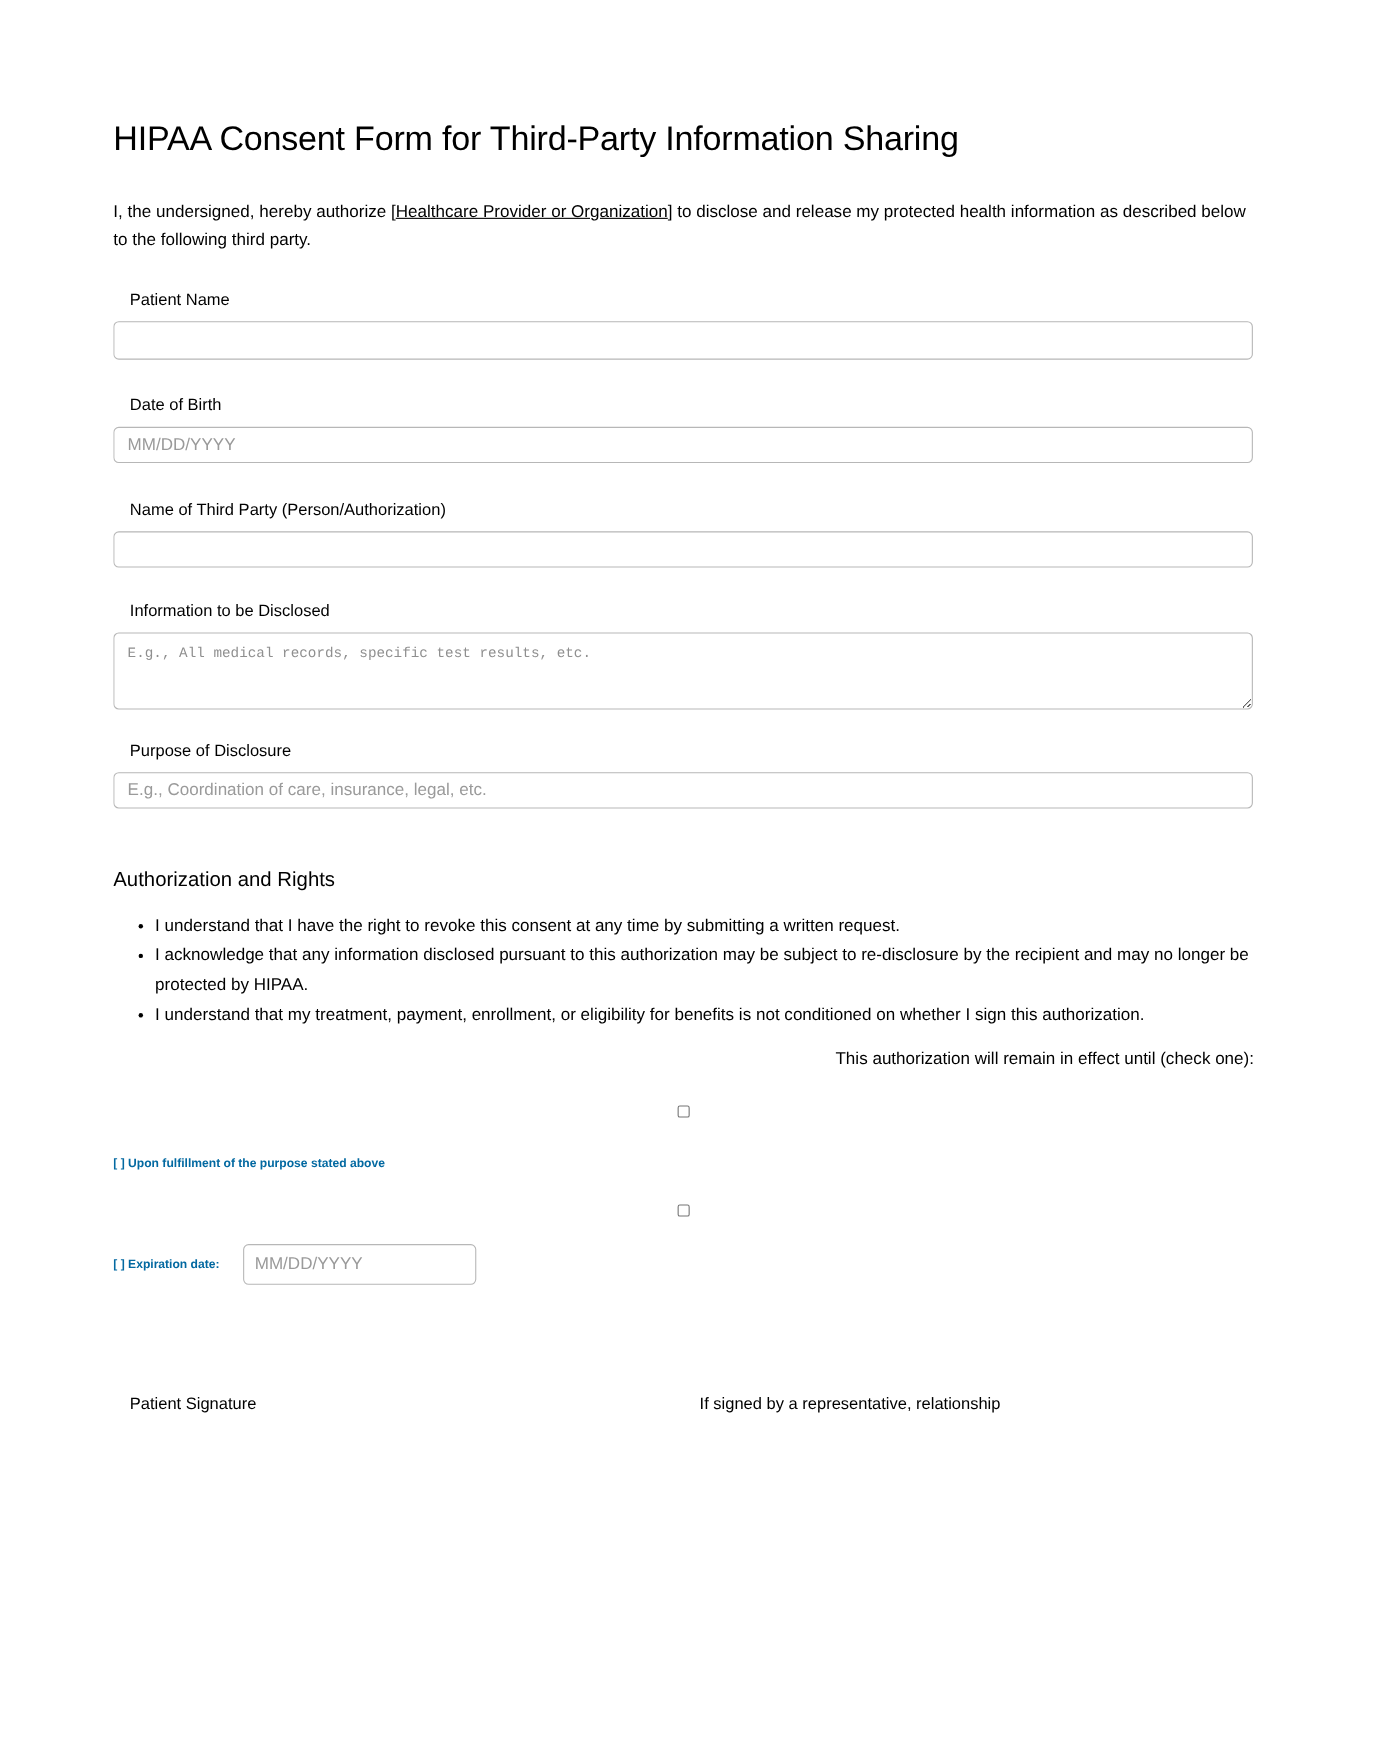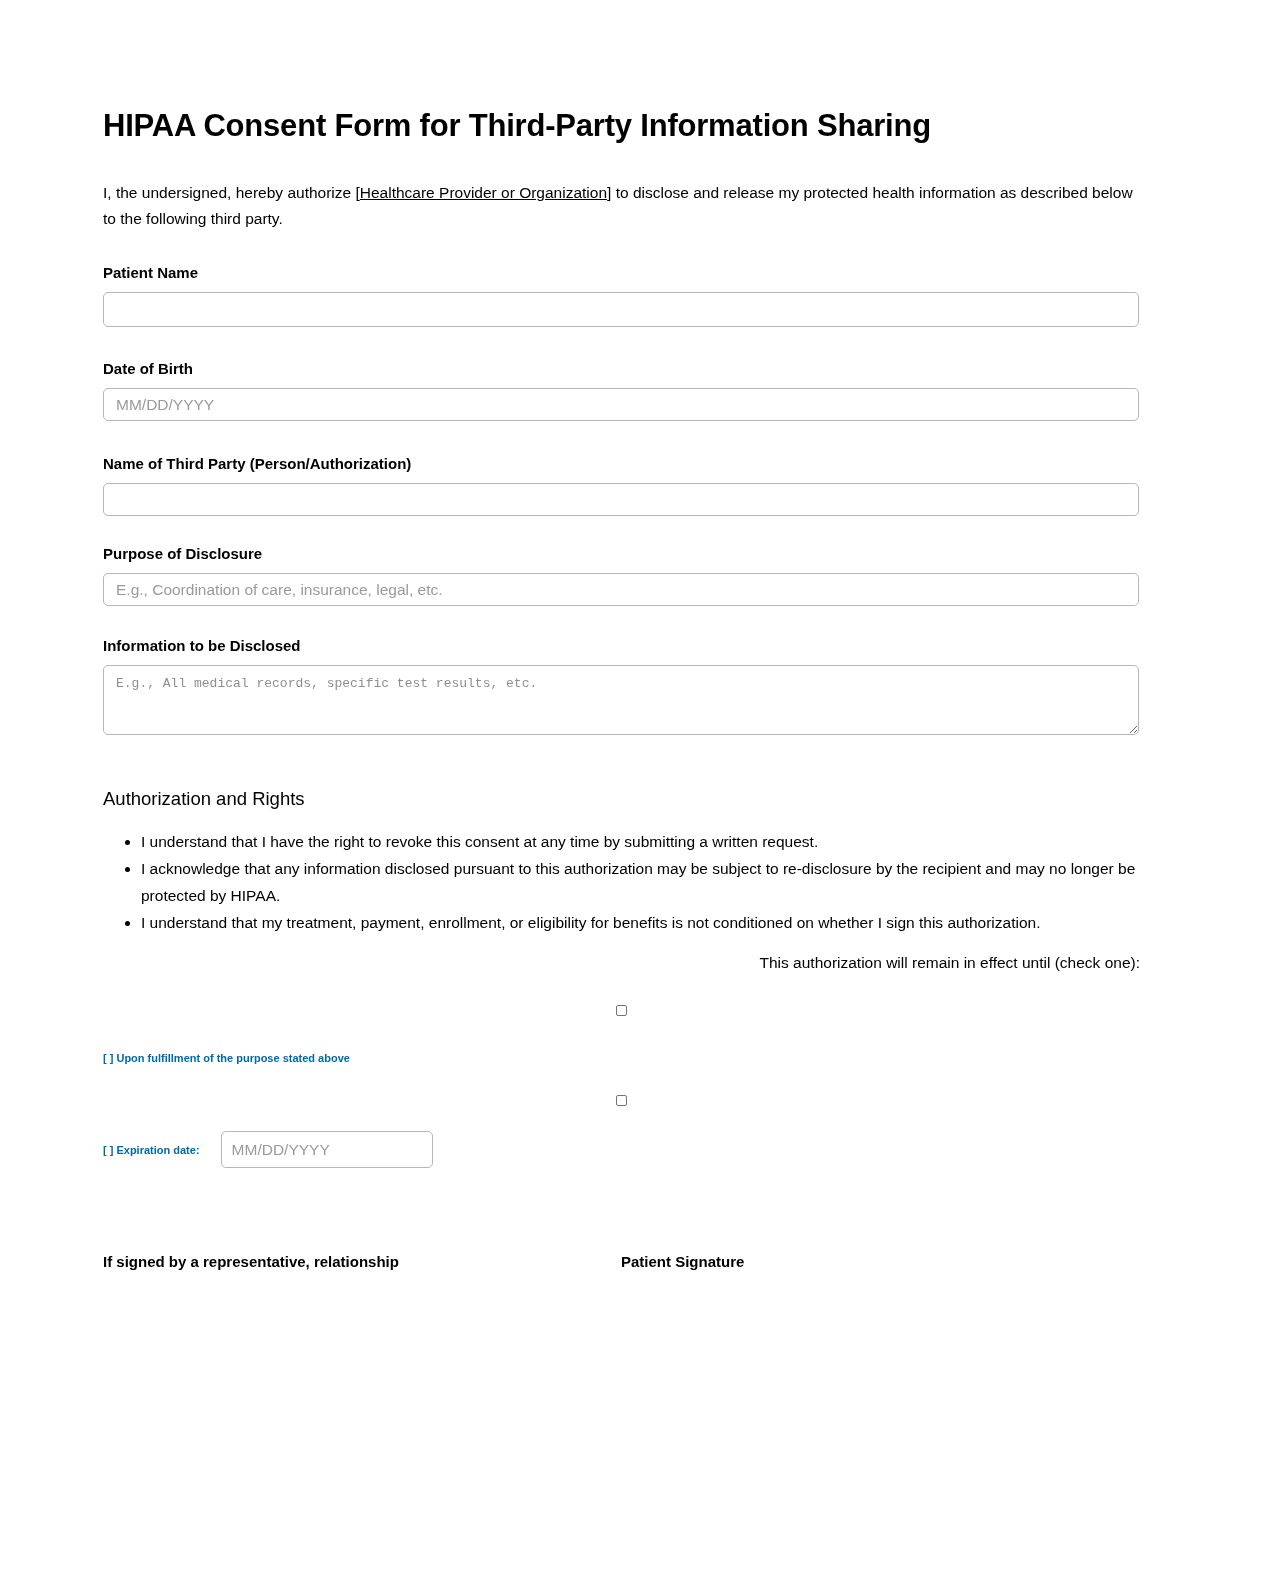--- a/index.html
+++ b/index.html
@@ -25,42 +25,42 @@
   .content {
     position: absolute;
     left: 103px;
     top: 0;
     width: 1037px;
     height: 1285px;
     overflow: hidden;
   }
   h1.doc-title {
     font-size: 31px;
-    font-weight: bold;
+    font-weight: normal;
     line-height: 1.2;
     margin: 0;
     padding-top: 107px;
     letter-spacing: -0.2px;
     color: #000;
   }
   p.intro {
     font-size: 15.5px;
     line-height: 26px;
     margin: 0;
     padding-top: 36px;
     color: #000;
   }
   p.intro .bracketed {
     text-decoration: underline;
   }
   .field-label {
     font-size: 15px;
-    font-weight: bold;
+    font-weight: normal;
     line-height: 20px;
-    margin: 0;
+    margin: 15px;
     color: #000;
   }
   .field-block { margin: 0; }
 
   input.text-input, input.date-input {
     display: block;
     box-sizing: border-box;
     width: 1036px;
     font-family: "Liberation Sans", sans-serif;
     font-size: 15.5px;
@@ -204,28 +204,28 @@
     <div class="field-block" style="margin-top:32px;">
       <label class="field-label">Date of Birth</label>
       <input class="date-input std" type="text" style="margin-top: 9px;" placeholder="MM/DD/YYYY">
     </div>
 
     <div class="field-block" style="margin-top:33px;">
       <label class="field-label">Name of Third Party (Person/Authorization)</label>
       <input class="text-input std" type="text" style="margin-top: 9px;" placeholder="">
     </div>
 
+    <div class="field-block" style="margin-top:30px;">
+      <label class="field-label">Information to be Disclosed</label>
+      <textarea class="area-input" style="margin-top: 9px;" placeholder="E.g., All medical records, specific test results, etc."></textarea>
+    </div>
+
     <div class="field-block" style="margin-top:28px;">
       <label class="field-label">Purpose of Disclosure</label>
       <input class="text-input std" type="text" style="margin-top: 9px;" placeholder="E.g., Coordination of care, insurance, legal, etc.">
-    </div>
-
-    <div class="field-block" style="margin-top:30px;">
-      <label class="field-label">Information to be Disclosed</label>
-      <textarea class="area-input" style="margin-top: 9px;" placeholder="E.g., All medical records, specific test results, etc."></textarea>
     </div>
 
     <h2 class="section-title" style="margin-top:52px;">Authorization and Rights</h2>
 
     <ul class="rights-list" style="margin-top:17px;">
       <li>I understand that I have the right to revoke this consent at any time by submitting a written request.</li>
       <li>I acknowledge that any information disclosed pursuant to this authorization may be subject to re-disclosure by the recipient and may no longer be protected by HIPAA.</li>
       <li>I understand that my treatment, payment, enrollment, or eligibility for benefits is not conditioned on whether I sign this authorization.</li>
     </ul>
 
@@ -241,21 +241,21 @@
       <input class="plain-checkbox" type="checkbox" style="">
     </div>
 
     <div class="exp-row" style="margin-top:25px;">
       <span class="option-label">[ ] Expiration date:</span>
       <input class="exp-date" type="text" placeholder="MM/DD/YYYY" style="">
     </div>
 
     <div class="sig-row" style="margin-top:84px;">
       <div class="sig-col">
+        <div class="field-label">Patient Signature</div>
+      </div>
+      <div class="sig-col">
         <div class="field-label">If signed by a representative, relationship</div>
       </div>
-      <div class="sig-col">
-        <div class="field-label">Patient Signature</div>
-      </div>
     </div>
 
   </div>
 </div>
 
 </body></html>

